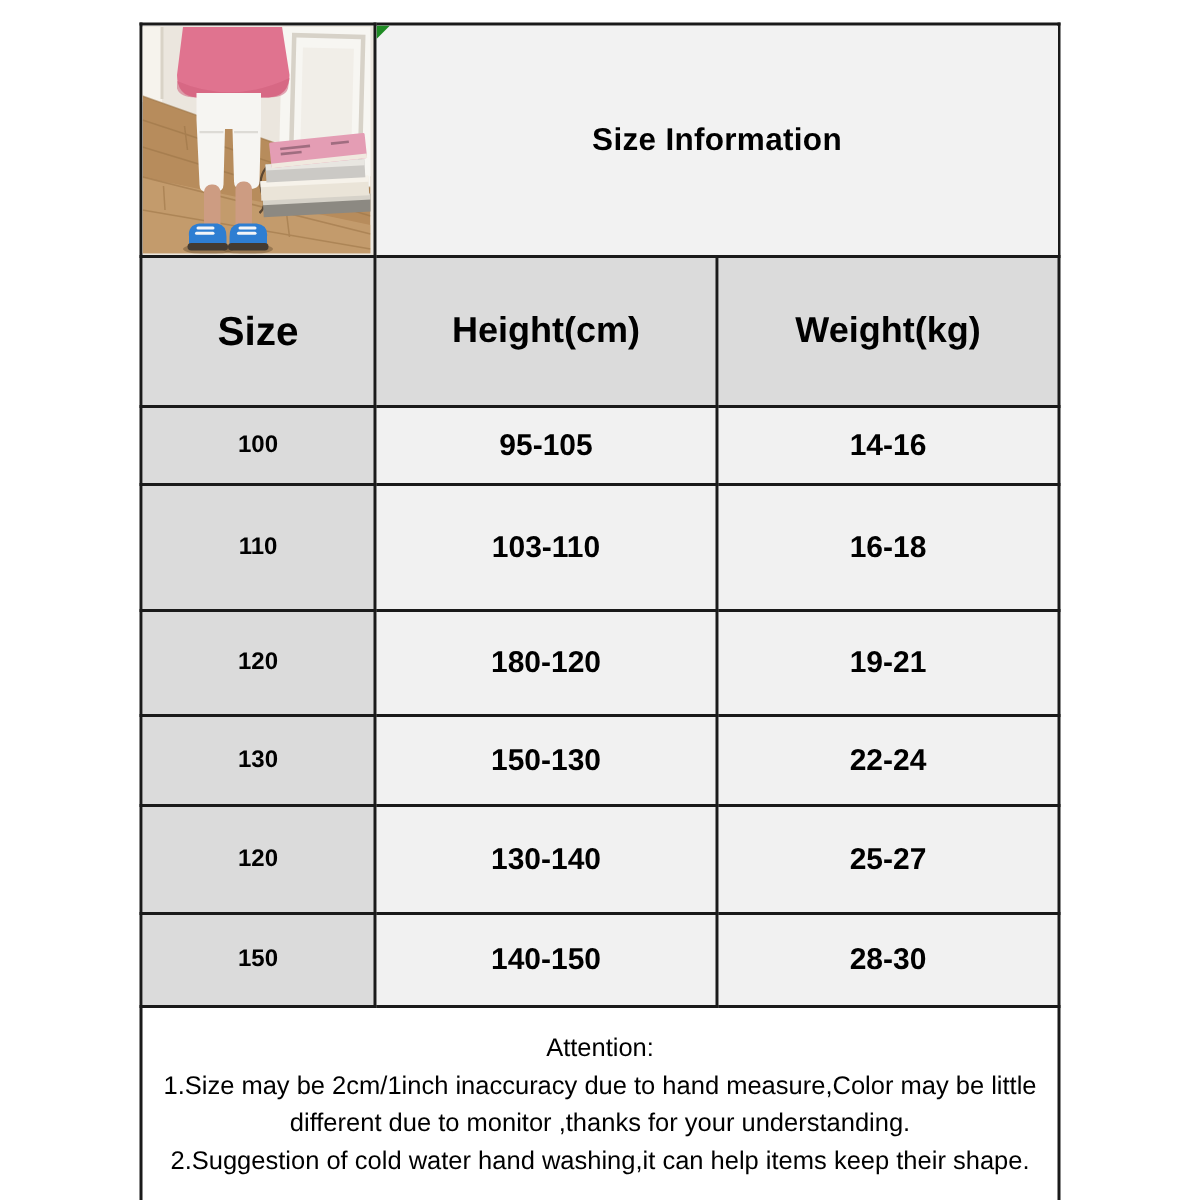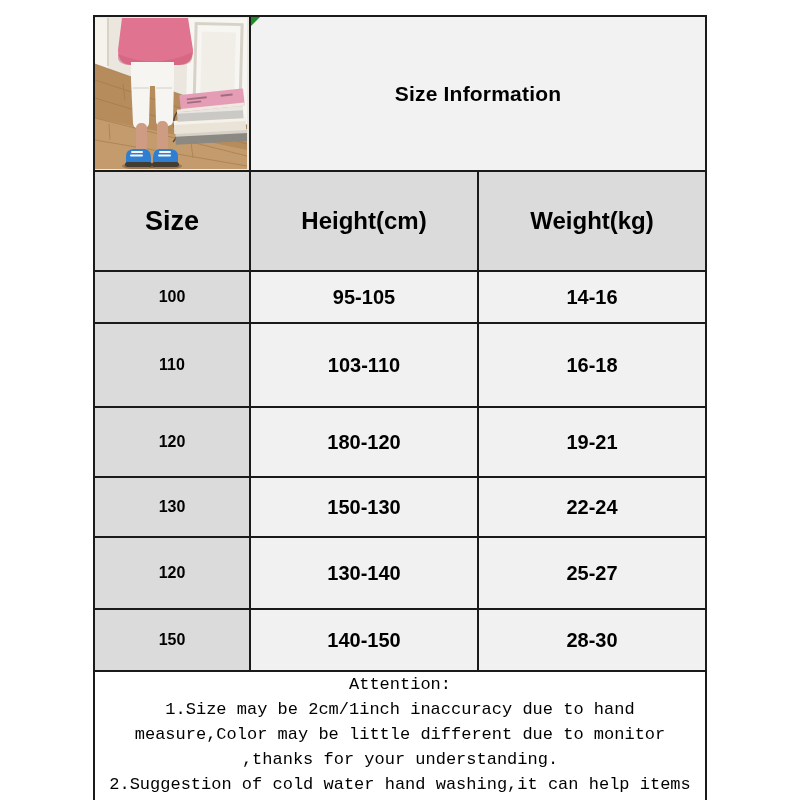--- a/index.html
+++ b/index.html
@@ -78,21 +78,21 @@
 
   .attention-cell {
     background: #ffffff;
     text-align: left;
     vertical-align: top;
     font-size: 17px;
     line-height: 25px;
     padding: 2px 3px 0 3px;
     font-weight: normal;
   }
-  .attention-cell p { margin: 0; font-family: Liberation Mono, monospace; }
+  .attention-cell p { margin: 0; }
 </style>
 </head>
 <body>
 
 <div class="sheet">
   <table class="size-table">
     <colgroup>
       <col class="col-size">
         <col class="col-height">
         <col class="col-weight">

